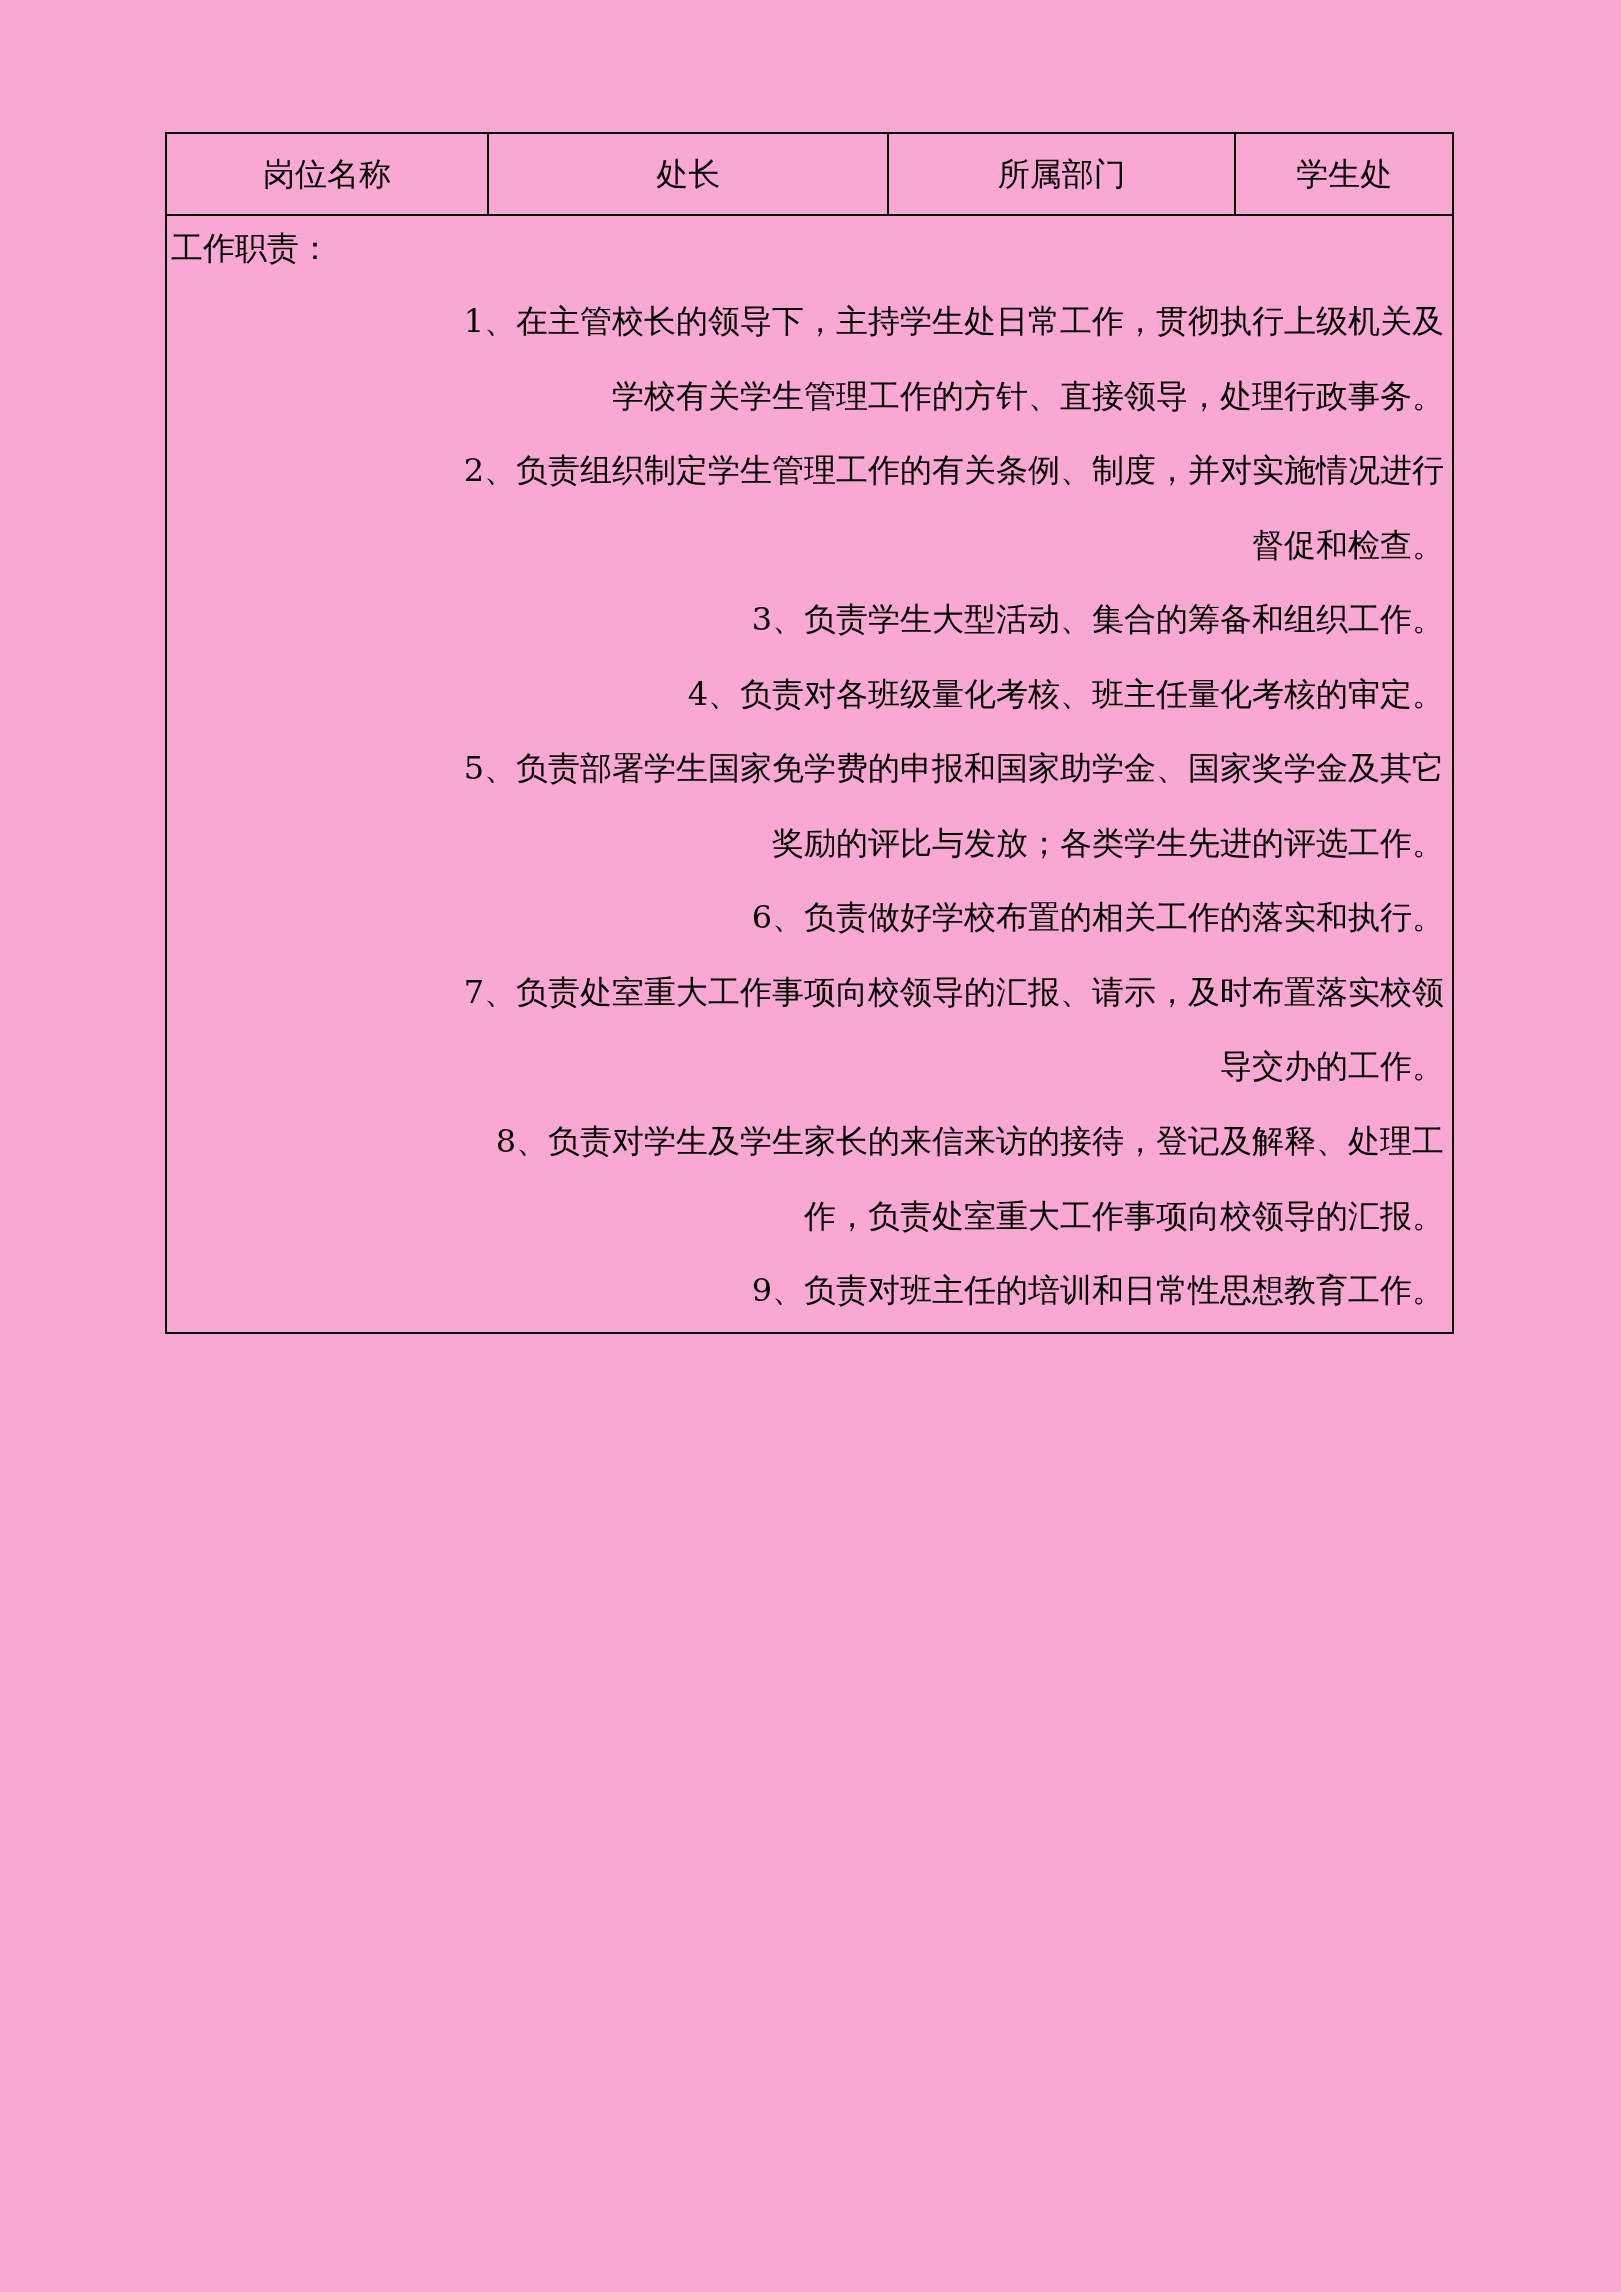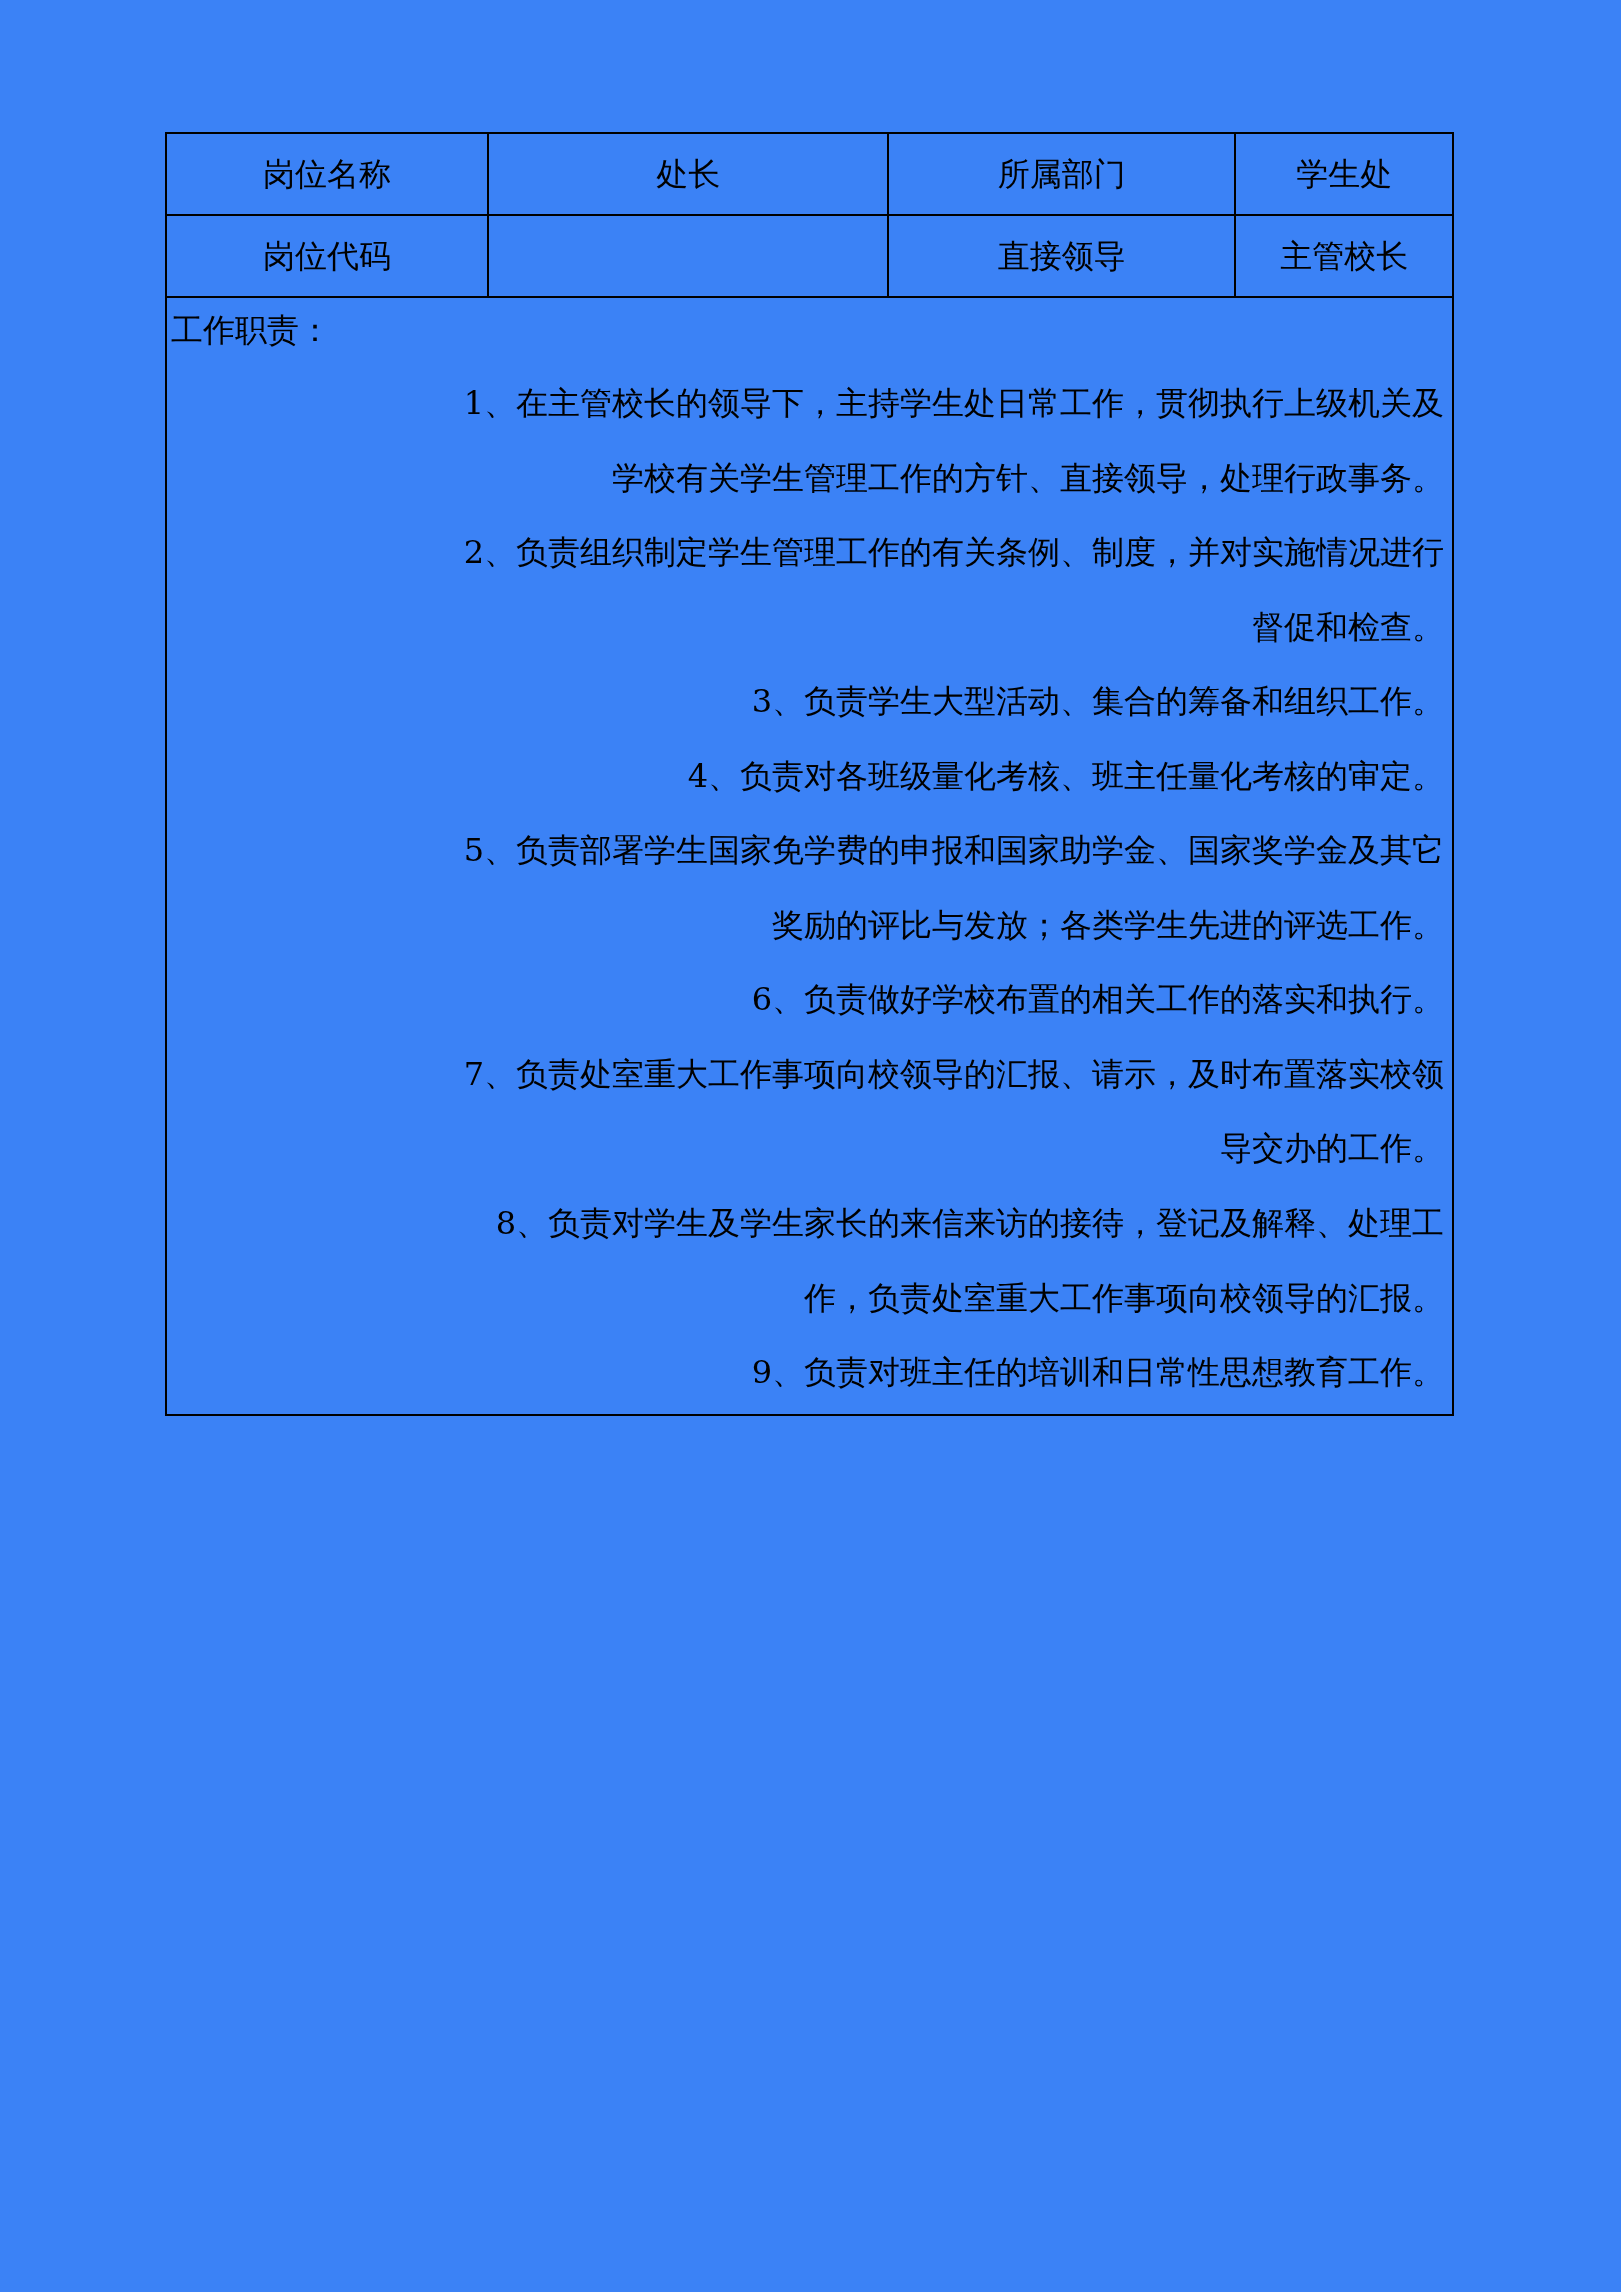--- a/index.html
+++ b/index.html
@@ -14,21 +14,21 @@
     color: #000000;
     position: relative;
     overflow: hidden;
   }
   .page {
     position: absolute;
     left: 0;
     top: 0;
     width: 1621px;
     height: 2293px;
-    background: #3b82f6;
+    background: #f9a8d4;
   }
   
   .jd-table {
     position: absolute;
     left: 165px;
     top: 132px;
     width: 1289px;
     border-collapse: collapse;
     table-layout: fixed;
   }
@@ -103,26 +103,20 @@
       <col class="col-c">
       <col class="col-d">
     </colgroup>
     <tbody>
       <tr class="hdr-row">
         <td>岗位名称</td>
         <td>处长</td>
         <td>所属部门</td>
         <td>学生处</td>
       </tr>
-      <tr class="hdr-row">
-        <td>岗位代码</td>
-        <td></td>
-        <td>直接领导</td>
-        <td>主管校长</td>
-      </tr>
       <tr>
         <td class="duties-cell" colspan="4">
           <div class="duties-label">工作职责：</div>
           <div>
             <p class="duty-line">1、在主管校长的领导下，主持学生处日常工作，贯彻执行上级机关及</p>
             <p class="duty-line">学校有关学生管理工作的方针、直接领导，处理行政事务。</p>
             <p class="duty-line">2、负责组织制定学生管理工作的有关条例、制度，并对实施情况进行</p>
             <p class="duty-line">督促和检查。</p>
             <p class="duty-line">3、负责学生大型活动、集合的筹备和组织工作。</p>
             <p class="duty-line">4、负责对各班级量化考核、班主任量化考核的审定。</p>

